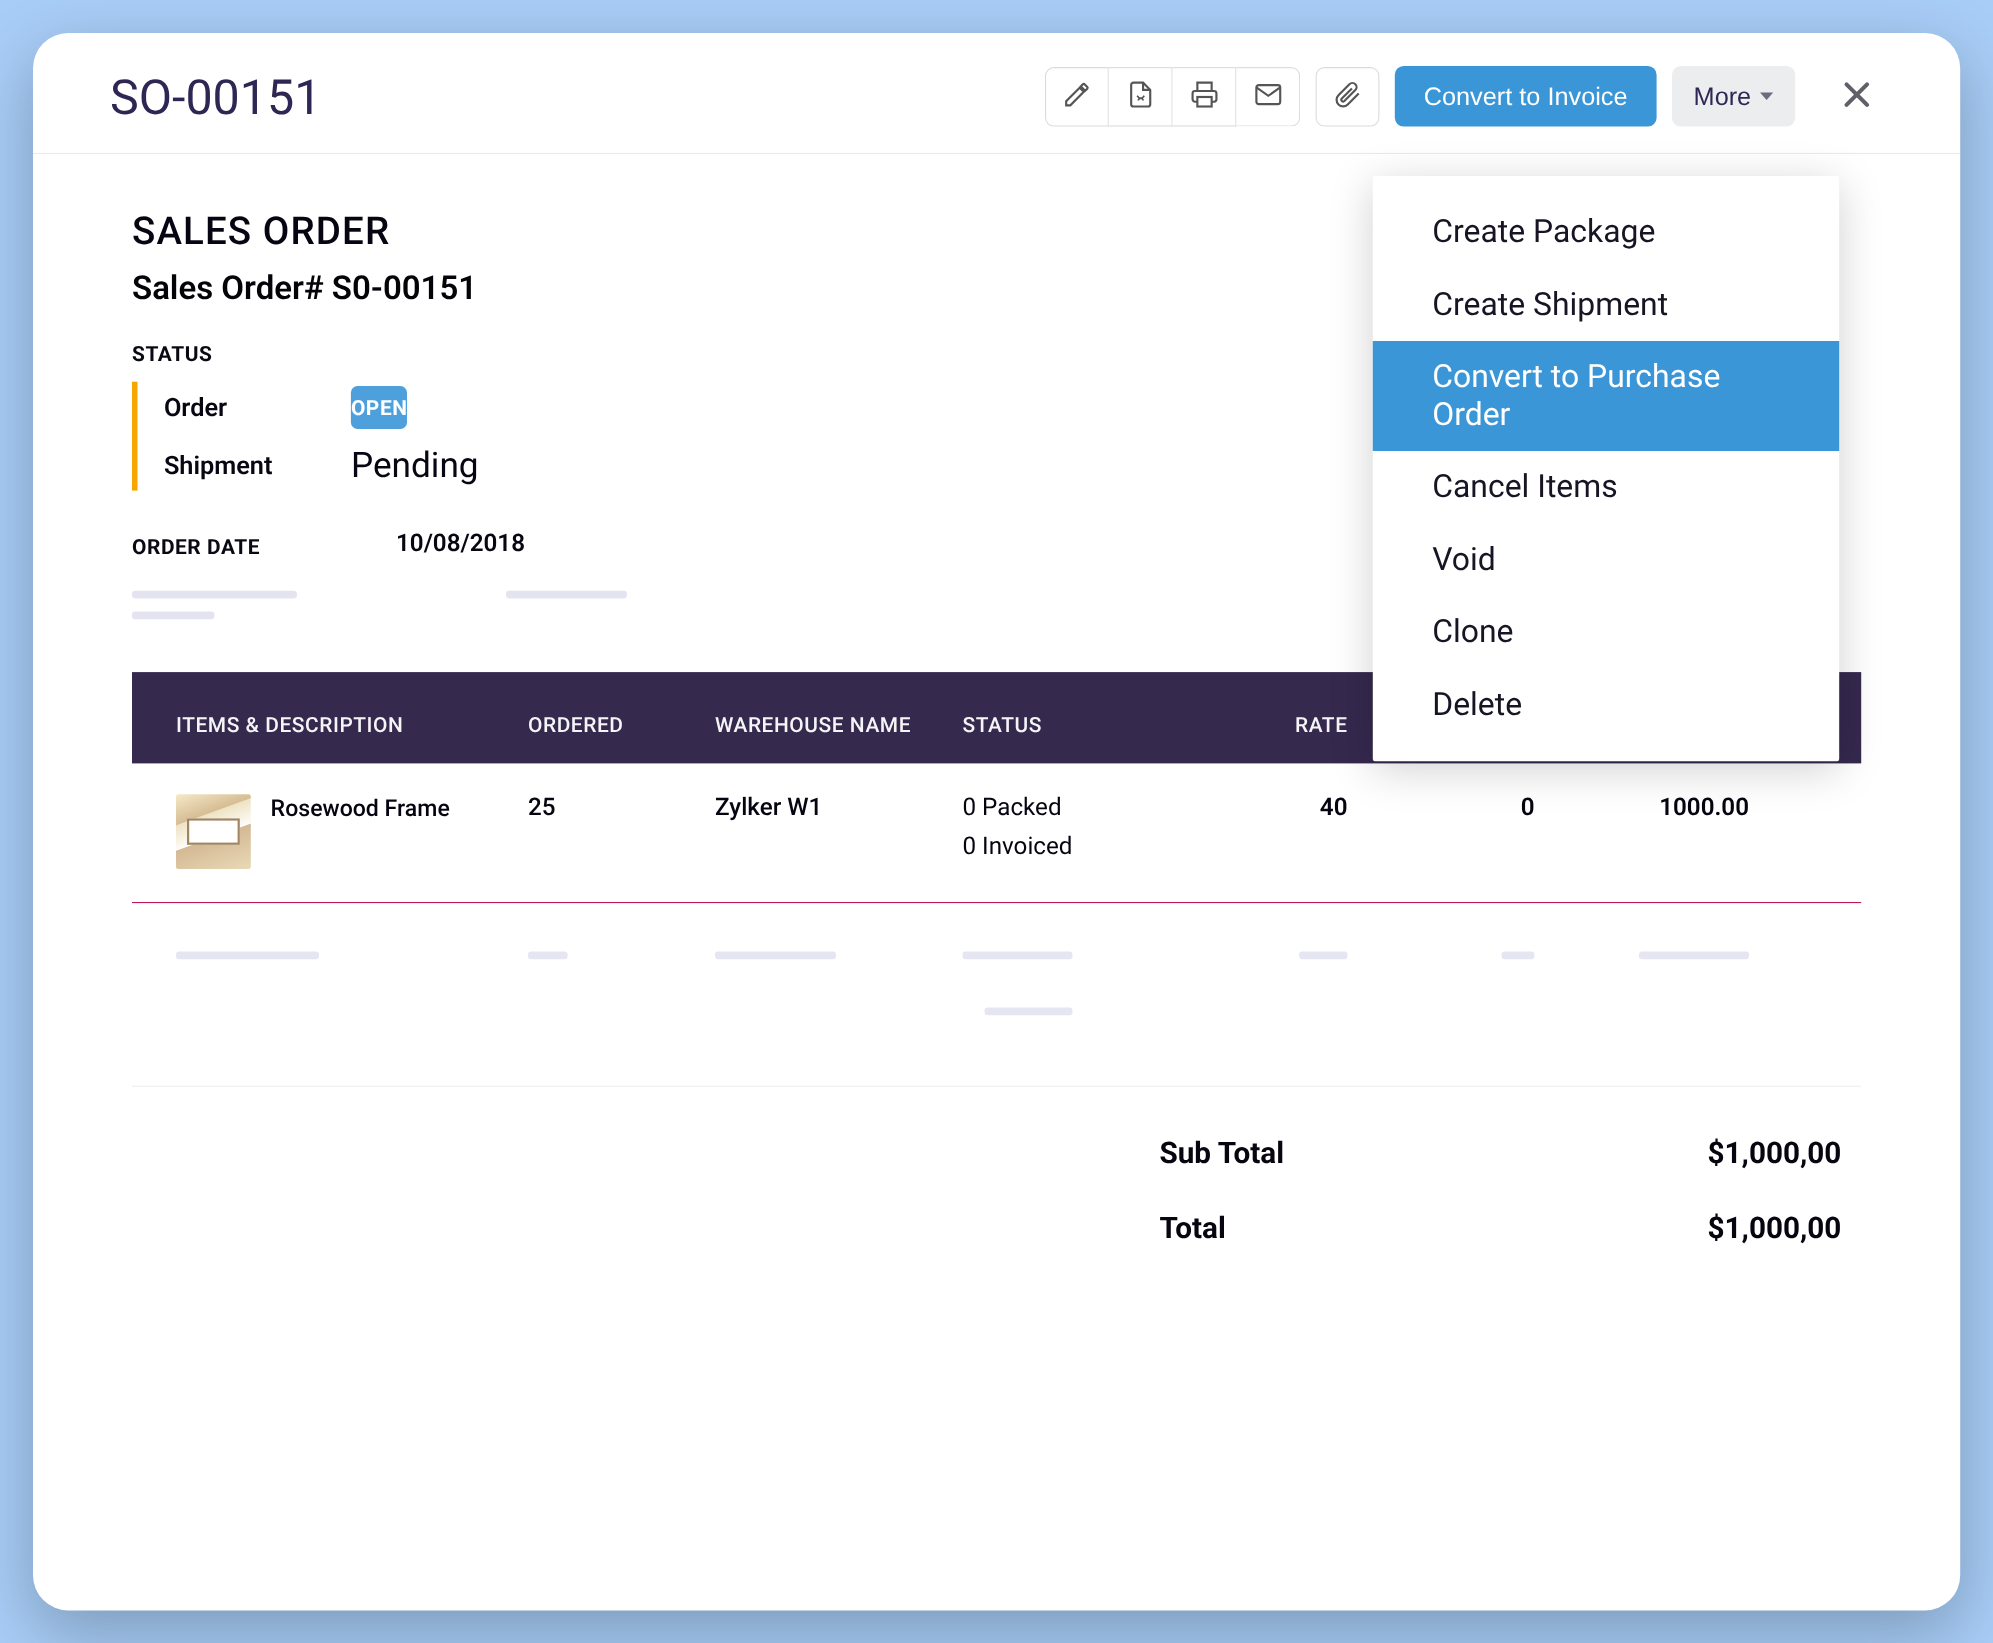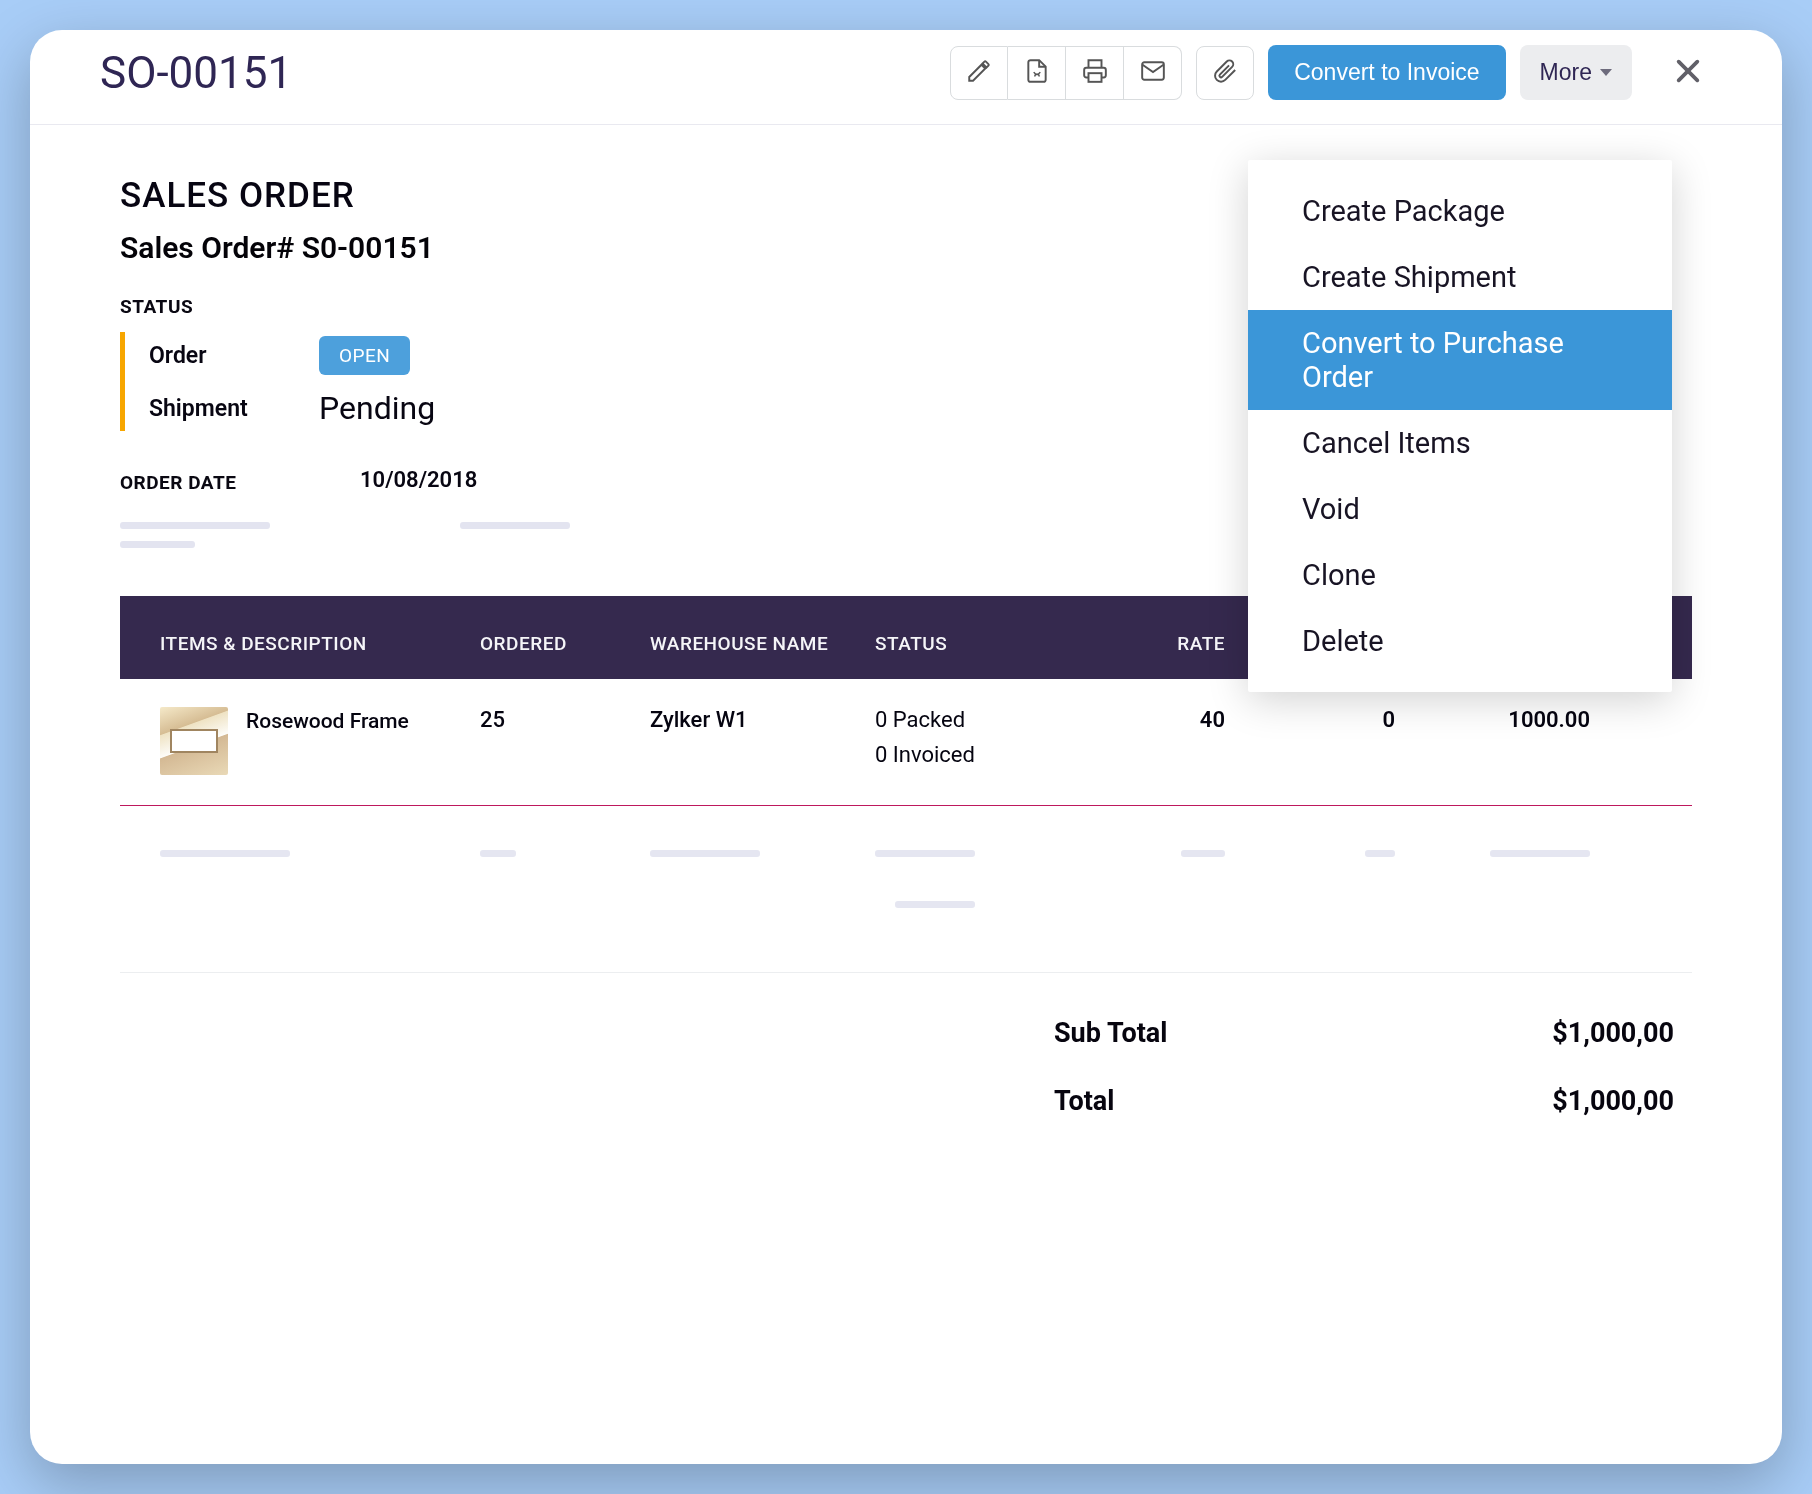--- a/index.html
+++ b/index.html
@@ -14,22 +14,22 @@
     .window {
       background: #fff;
       border-radius: 32px;
       overflow: hidden;
       box-shadow: 0 20px 60px rgba(0,0,0,0.25);
       position: relative;
       height: 100%;
     }
     .header {
       display: flex;
-      align-items: center;
-      padding: 15px 70px 24px 70px;
+      align-items: flex-end;
+      padding: 30px 70px 24px 70px;
       border-bottom: 1px solid #e9e9f0;
     }
     .page-title {
       font-size: 44px;
       color: #2f2654;
       font-weight: 400;
       flex: 1;
     }
     .toolbar {
       display: flex;
@@ -149,24 +149,24 @@
     .status-row:last-child { margin-bottom: 0; }
     .status-key {
       width: 170px;
       font-size: 23px;
       font-weight: 600;
       color: #080612;
     }
     .badge-open {
       background: #4da0dc;
       color: #fff;
-      padding: 8px 20px;
+      padding: 8px 0;
       border-radius: 6px;
       font-size: 19px;
-      font-weight: 400;
+      font-weight: 700;
       letter-spacing: 0.5px;
     }
     .status-val {
       font-size: 32px;
       color: #080612;
     }
     .date-row {
       display: flex;
       margin-bottom: 28px;
     }

